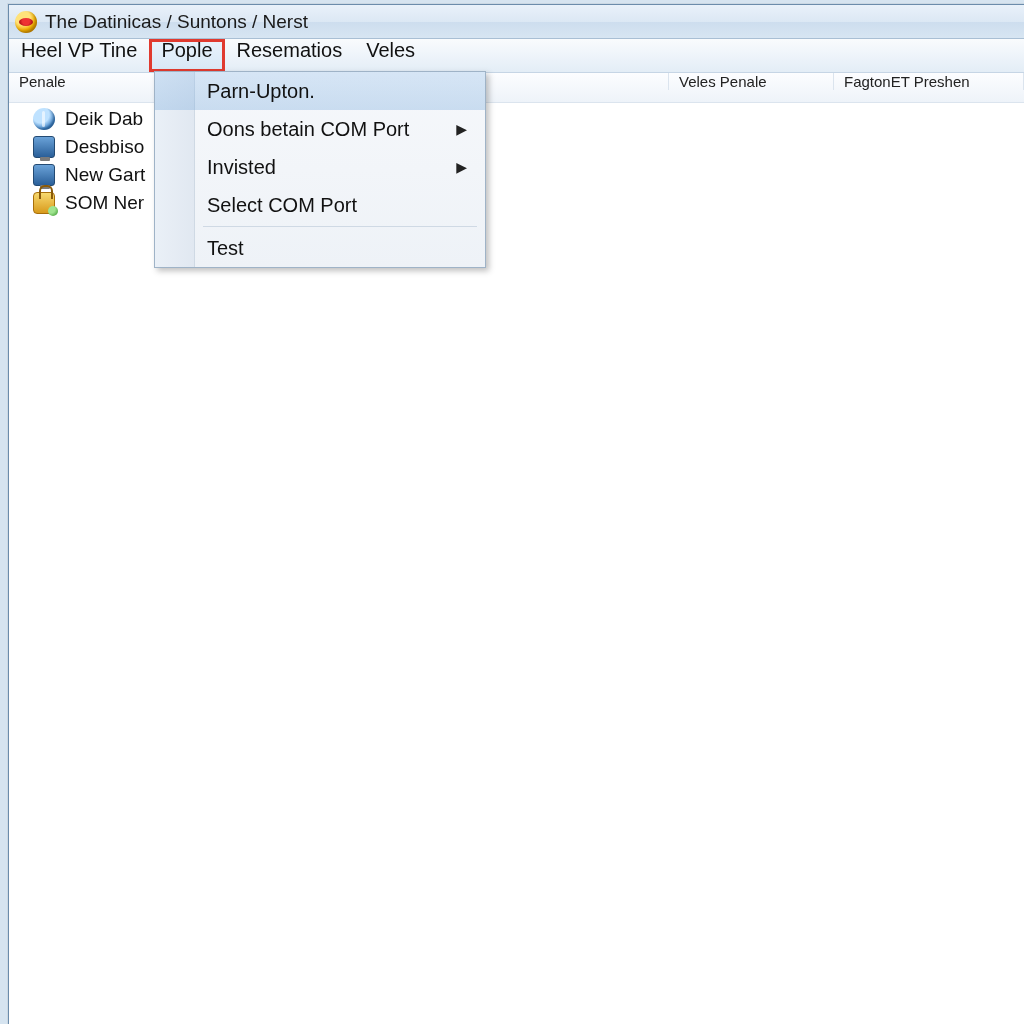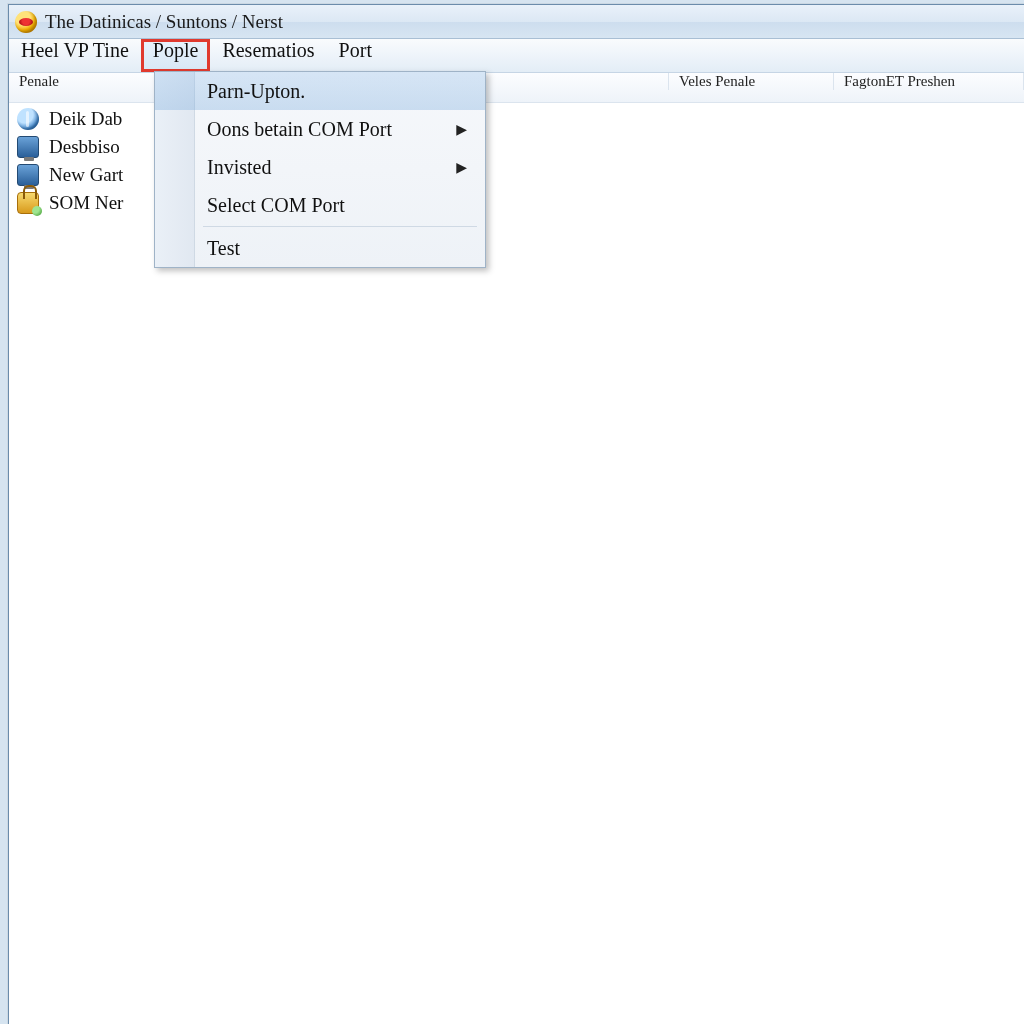--- a/index.html
+++ b/index.html
@@ -1,21 +1,20 @@
 <!DOCTYPE html>
 <html><head>
 <meta charset="utf-8">
 <style>
   * { box-sizing: border-box; margin: 0; padding: 0; }
   html, body { width: 1024px; height: 1024px; overflow: hidden; font-family: "Segoe UI", Tahoma, sans-serif; background: #d6e4f0; }
   .window {
     position: absolute; left: 8px; top: 4px; right: 0; bottom: 0;
     background: #fff; border: 1px solid #6b8cab; border-right: none; border-bottom: none;
     box-shadow: 0 0 0 1px rgba(0,0,0,0.05);
-    font-family: Liberation Serif, serif;
   }
   .titlebar {
     height: 34px; display: flex; align-items: center; gap: 8px;
     padding: 0 6px;
     background: linear-gradient(to bottom, #e9f1fa 0%, #dce8f4 50%, #cdddee 51%, #d7e5f2 100%);
     border-bottom: 1px solid #a9bfd4;
     font-size: 19px; color: #1a1a1a;
   }
   .titlebar .app-icon {
     width: 22px; height: 22px; border-radius: 50%;
@@ -56,21 +55,21 @@
   .columns {
     height: 30px; display:flex; align-items:flex-start;
     background: linear-gradient(to bottom,#fcfdff,#eef3f9);
     border-bottom: 1px solid #dbe4ee; font-size: 15px; color:#222;
   }
   .columns .col {
     display:flex; align-items:center; padding: 0 10px;
     border-right: 1px solid #dbe4ee;
   }
   .list { padding-top: 2px; }
-  .row { height: 28px; display:flex; align-items:center; gap:10px; padding: 0 8px; font-size: 19px; color:#111; }
+  .row { height: 28px; display:flex; align-items:center; gap:10px; padding: 0 8px; font-size: 19px; color:#111;margin-left:16px; }
   .row .r-icon { width: 22px; height: 22px; display:inline-block; }
   .ic-globe {
     border-radius:50%;
     background: radial-gradient(circle at 35% 30%, #bfe2ff 0 40%, #3a7fc4 70%, #1a4e88 100%);
     box-shadow: inset -2px -2px 2px rgba(0,0,0,0.2);
     position:relative;
   }
   .ic-globe::after{ content:""; position:absolute; left:9px; top:3px; width:3px; height:16px; background:rgba(255,255,255,.6); border-radius:2px;}
   .ic-monitor {
     background: linear-gradient(to bottom,#6aa2d8,#2a5f99);
@@ -117,21 +116,21 @@
     <div class="menu-item">
         <span>Heel VP Tine</span>
       </div>
     <div class="menu-item highlighted">
         <span>Pople</span>
       </div>
     <div class="menu-item">
         <span>Resematios</span>
       </div>
     <div class="menu-item">
-        <span>Port</span>
+        <span>Veles</span>
       </div>
   </div>
 
 
   <div class="content">
 
     <div class="columns">
       <div class="col" style="width:660px">
           <span>Penale</span>
         </div>

